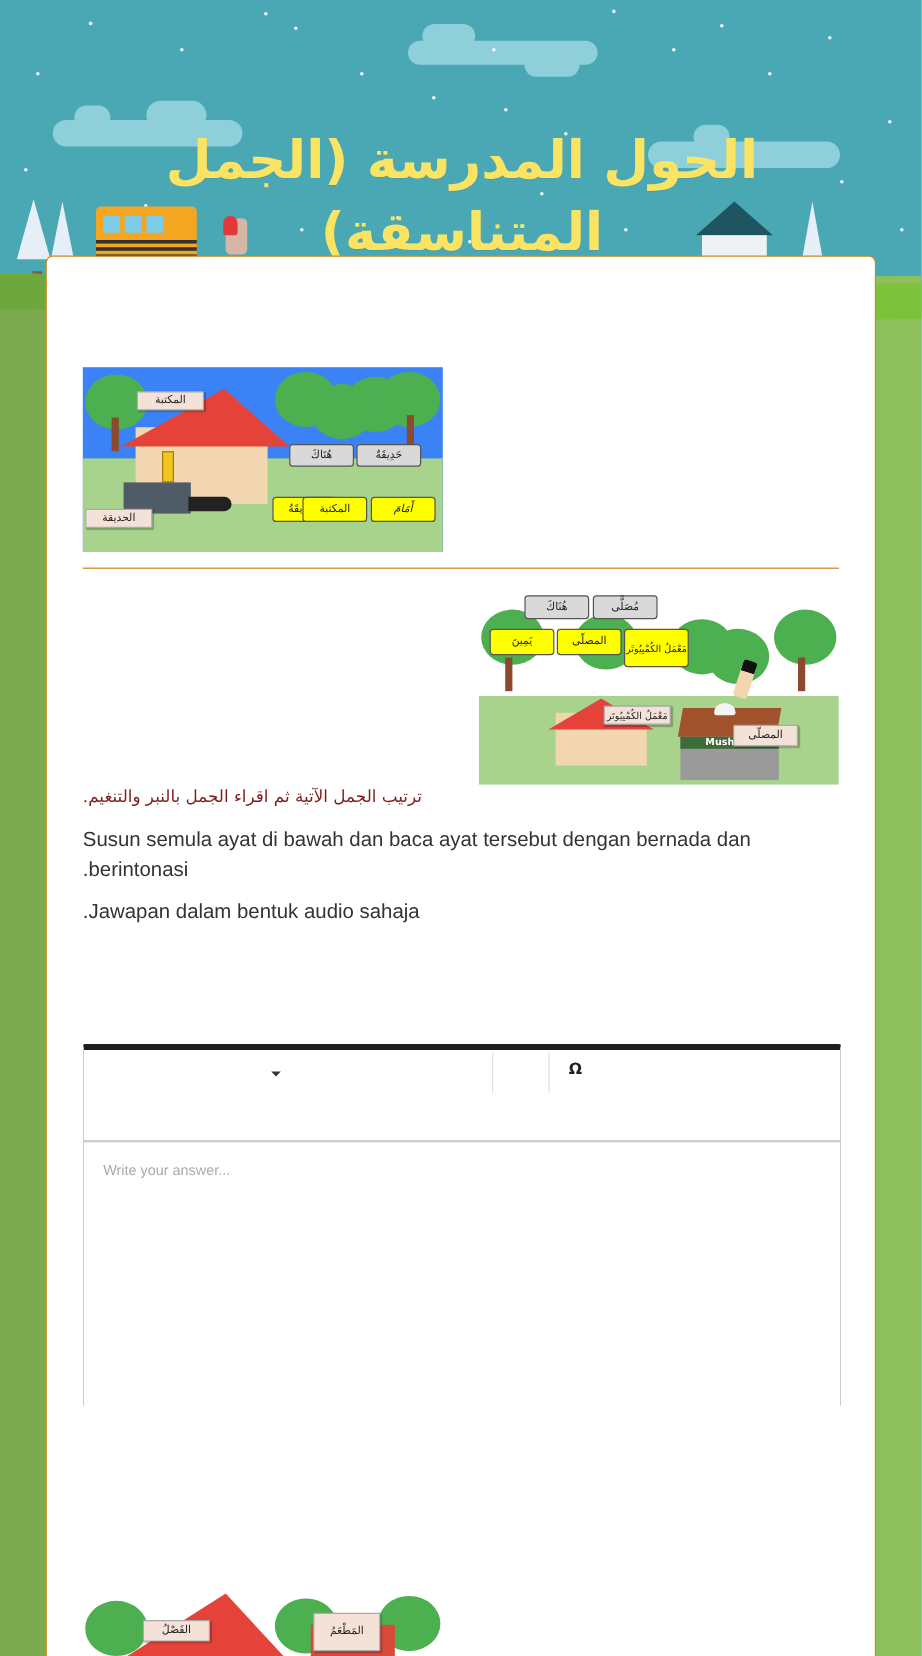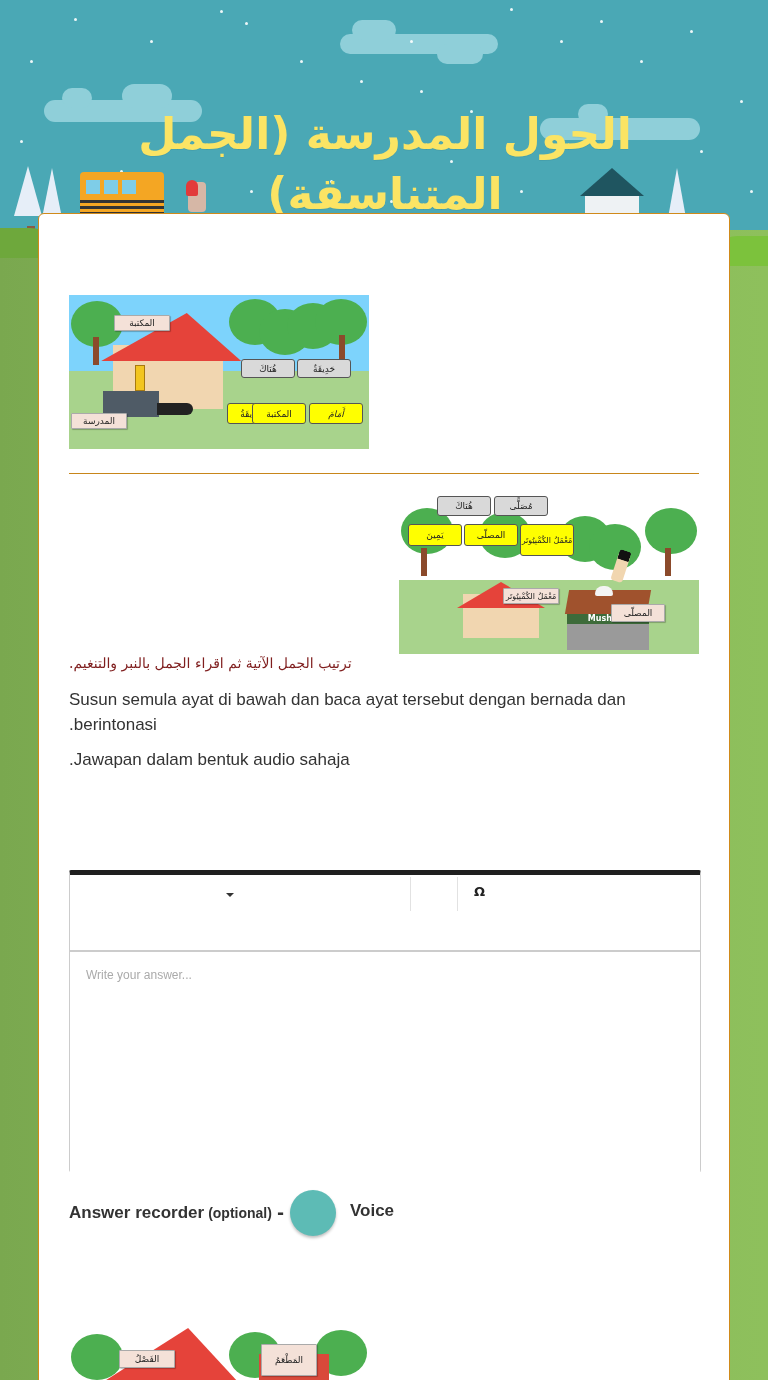--- a/index.html
+++ b/index.html
@@ -164,36 +164,36 @@
 </div>
 
 <div class="bg-grass"></div>
 <div class="grass-hill-left"></div>
 <div class="grass-hill-right"></div>
 
 <h1 class="title">الحول المدرسة (الجمل المتناسقة)</h1>
 
 <div class="card">
 
-  <div class="img-box" style="left:30px;top:81px;width:300px;height:154px;background:#7dd3fc;">
+  <div class="img-box" style="left:30px;top:92px;width:300px;height:154px;background:#3b82f6;">
     <div class="scene-grass" style="top:76px;height:78px;"></div>
     <div class="scene-tree" style="left:2px;top:6px;"></div>
     <div class="scene-trunk" style="left:24px;top:42px;"></div>
     <div class="scene-tree" style="left:160px;top:4px;"></div>
     <div class="scene-tree" style="left:190px;top:14px;"></div>
     <div class="scene-tree" style="left:218px;top:8px;"></div>
     <div class="scene-tree" style="left:246px;top:4px;"></div>
     <div class="scene-trunk" style="left:270px;top:40px;"></div>
     <div style="position:absolute;left:44px;top:50px;width:110px;height:64px;background:#f1d6b0;"></div>
     <div style="position:absolute;left:40px;top:18px;width:0;height:0;border-left:70px solid transparent;border-right:70px solid transparent;border-bottom:48px solid #e5433a;transform:skewX(-18deg);"></div>
     <div style="position:absolute;left:66px;top:70px;width:10px;height:26px;background:#f2c521;border:1px solid #a77a10;"></div>
     <div style="position:absolute;left:34px;top:96px;width:56px;height:26px;background:#4f5b66;"></div>
 
     <div class="label-box lb-pink" style="left:45px;top:20px;width:56px;height:16px;">المكتبة</div>
-    <div class="label-box lb-pink" style="left:2px;top:118px;width:56px;height:16px;">المدرسة</div>
+    <div class="label-box lb-pink" style="left:2px;top:118px;width:56px;height:16px;">الحديقة</div>
     <div class="label-box lb-grey" style="left:172px;top:64px;width:54px;height:19px;">هُنَاكَ</div>
     <div class="label-box lb-grey" style="left:228px;top:64px;width:54px;height:19px;">حَدِيقَةٌ</div>
     <div style="position:absolute;left:88px;top:108px;width:36px;height:12px;background:#222;border-radius:0 6px 6px 0;"></div>
     <div class="label-box lb-yellow" style="left:126px;top:108px;width:54px;height:21px;margin-left:32px;">الحَدِيقَةُ</div>
     <div class="label-box lb-yellow" style="left:183px;top:108px;width:54px;height:21px;">المكتبة</div>
     <div class="label-box lb-yellow" style="left:240px;top:108px;width:54px;height:21px;font-style:italic;">أَمَامَ</div>
   </div>
 
   <div class="divider"></div>
 
@@ -234,27 +234,20 @@
   <div class="editor">
     <div class="toolbar">
       <span class="tb-caret"></span>
       <span class="tb-sep" style="left:340px;"></span>
       <span class="tb-sep" style="left:387px;"></span>
       <span class="tb-omega">Ω</span>
     </div>
     <textarea class="answer-area" placeholder="Write your answer..." style=""></textarea>
   </div>
 
-  <div class="recorder">
-    <span class="rec-label">Answer recorder</span>
-    <span class="rec-opt">(optional)</span>
-    <span class="rec-dash">-</span>
-    <span class="rec-btn"></span>
-    <span class="rec-voice">Voice</span>
-  </div>
 
   <div class="img-box" style="left:30px;top:1110px;width:300px;height:60px;background:#fff;">
     <div class="scene-tree" style="left:2px;top:10px;"></div>
     <div class="scene-tree" style="left:160px;top:8px;"></div>
     <div class="scene-tree" style="left:246px;top:6px;"></div>
     <div style="position:absolute;left:40px;top:4px;width:0;height:0;border-left:70px solid transparent;border-right:70px solid transparent;border-bottom:56px solid #e5433a;transform:skewX(-18deg);"></div>
     <div style="position:absolute;left:190px;top:30px;width:70px;height:40px;background:#d9493a;"></div>
     <div class="label-box lb-pink" style="left:50px;top:26px;width:56px;height:18px;">الفَصْلُ</div>
     <div class="label-box lb-pink" style="left:192px;top:20px;width:56px;height:32px;">المَطْعَمُ</div>
   </div>

